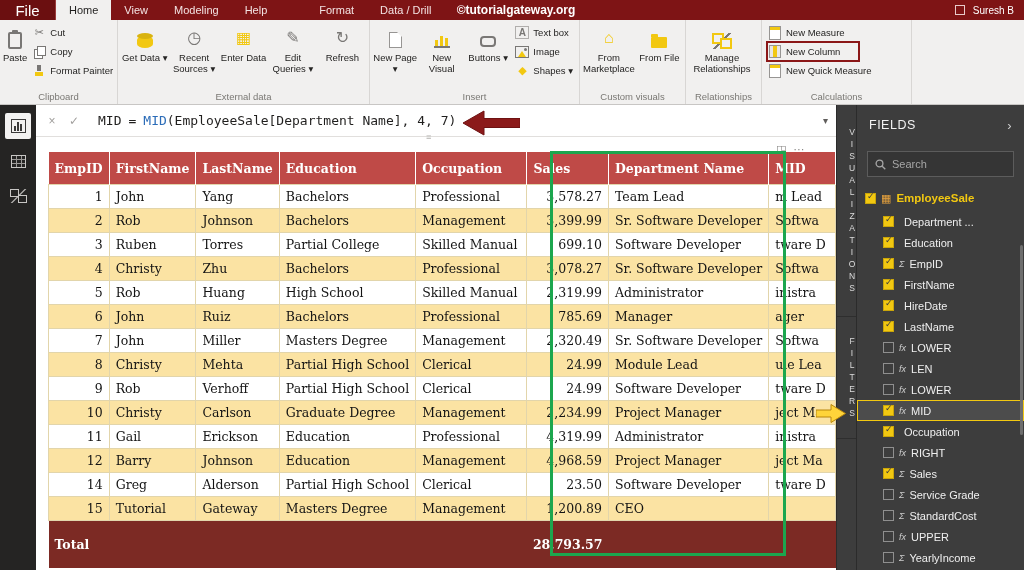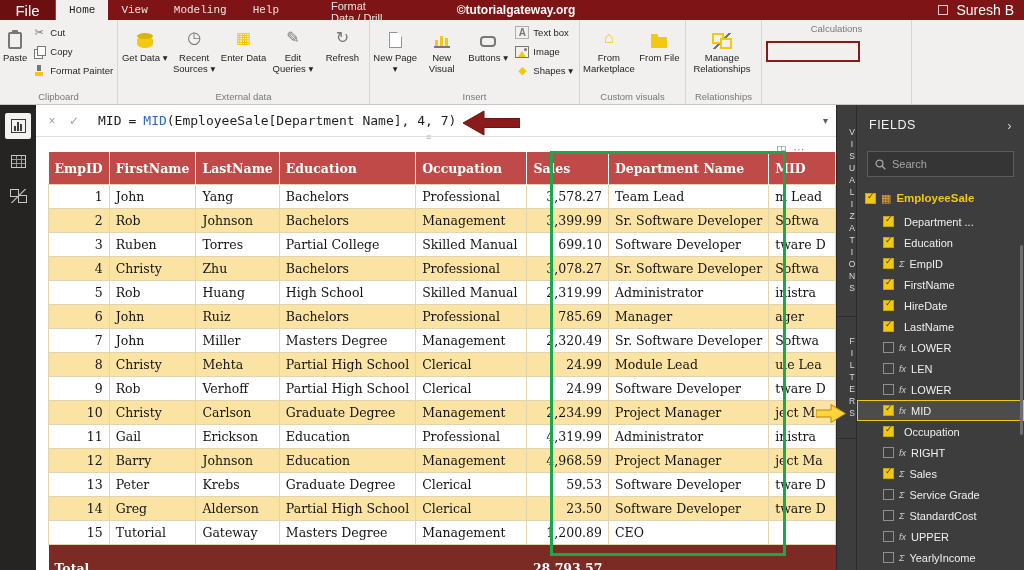--- a/index.html
+++ b/index.html
@@ -2,26 +2,26 @@
 <html><head>
 <meta charset="utf-8">
 <style>
   * { box-sizing: border-box; margin: 0; padding: 0; }
   html,body { width:1024px; height:570px; overflow:hidden; }
   body { position:relative; font-family:"Liberation Sans","DejaVu Sans",sans-serif; background:#fff; }
 
   
   .titlebar { position:absolute; left:0; top:0; width:1024px; height:20px; background:#7e1415; display:flex; align-items:stretch; color:#f3e3e3; z-index:5; }
   .file-tab { width:56px; background:#6b0f10; border-right:1px solid #9a3b3b; color:#fff; display:flex; align-items:center; justify-content:center; font-size:15px; }
-  .tb-tabs { display:flex;font-family:Liberation Mono, monospace; }
+  .tb-tabs { display:flex; }
   .tb-tab { padding:0 13px; display:flex; align-items:center; font-size:11px; color:#f3e3e3; }
   .tb-tab.active { background:#f1f0ef; color:#201f1e; }
-  .tb-ctx { display:flex; margin-left:26px;flex-direction:column; }
+  .tb-ctx { display:flex; margin-left:26px; }
   .tb-brand { position:absolute; left:8px; right:0; top:0; height:20px; line-height:20px; text-align:center; font-weight:bold; font-size:12px; color:#ffffff; pointer-events:none; }
-  .tb-user { margin-left:auto; display:flex; align-items:center; gap:8px; padding-right:10px; font-size:14px; color:#fff; z-index:2; }
+  .tb-user { margin-left:auto; display:flex; align-items:center; gap:8px; padding-right:10px; font-size:10px; color:#fff; z-index:2; }
   .tb-user-ic { width:10px; height:10px; border:1px solid #e8caca; }
 
   
   .ribbon { position:absolute; left:0; top:20px; width:1024px; height:85px; background:#f1f0ef; border-bottom:1px solid #c8c6c4; display:flex; z-index:4; }
   .rgroup { display:flex; flex-direction:column; border-right:1px solid #d8d6d4; padding:2px 3px 0; flex:none; }
   .rgroup-content { flex:1; display:flex; align-items:stretch; gap:2px; }
   .rgroup-label { height:14px; font-size:9.5px; color:#7a7874; text-align:center; line-height:14px; white-space:nowrap; }
   .bigbtn { width:52px; display:flex; flex-direction:column; align-items:center; padding-top:4px; gap:3px; font-size:9.5px; color:#252423; text-align:center; line-height:1.15; cursor:default; }
   .smallcol { display:flex; flex-direction:column; padding-top:2px; gap:2px; }
   .smallbtn { display:flex; align-items:center; gap:4px; font-size:9.5px; color:#252423; height:17px; padding:0 3px; white-space:nowrap; }
@@ -272,20 +272,42 @@
         <span class="ric">
             <span class="ic-rel"></span>
           </span>
         <span>Manage Relationships</span>
       </div>
     </div>
     <div class="rgroup-label">Relationships</div>
   </div>
 
   <div class="rgroup" style="width:150px">
+    <div class="rgroup-content">
+      <div class="smallcol">
+        <div class="smallbtn">
+            <span class="sic">
+              <span class="ic-measure"></span>
+            </span>
+            <span>New Measure</span>
+          </div>
+        <div class="smallbtn">
+            <span class="sic">
+              <span class="ic-newcol"></span>
+            </span>
+            <span>New Column</span>
+          </div>
+        <div class="smallbtn">
+            <span class="sic">
+              <span class="ic-measure"></span>
+            </span>
+            <span>New Quick Measure</span>
+          </div>
+      </div>
+    </div>
     <div class="rgroup-label">Calculations</div>
   </div>
 
 
 </div>
 
 <div class="left-rail">
   <div class="rail-item active">
     <span class="ric-report">
         <i></i>
@@ -461,30 +483,20 @@
         <td>12</td>
         <td>Barry</td>
         <td>Johnson</td>
         <td>Education</td>
         <td>Management</td>
         <td>4,968.59</td>
         <td>Project Manager</td>
         <td>ject Ma</td>
       </tr>
         <tr>
-        <td>13</td>
-        <td>Peter</td>
-        <td>Krebs</td>
-        <td>Graduate Degree</td>
-        <td>Clerical</td>
-        <td>59.53</td>
-        <td>Software Developer</td>
-        <td>tware D</td>
-      </tr>
-        <tr>
         <td>14</td>
         <td>Greg</td>
         <td>Alderson</td>
         <td>Partial High School</td>
         <td>Clerical</td>
         <td>23.50</td>
         <td>Software Developer</td>
         <td>tware D</td>
       </tr>
         <tr>

